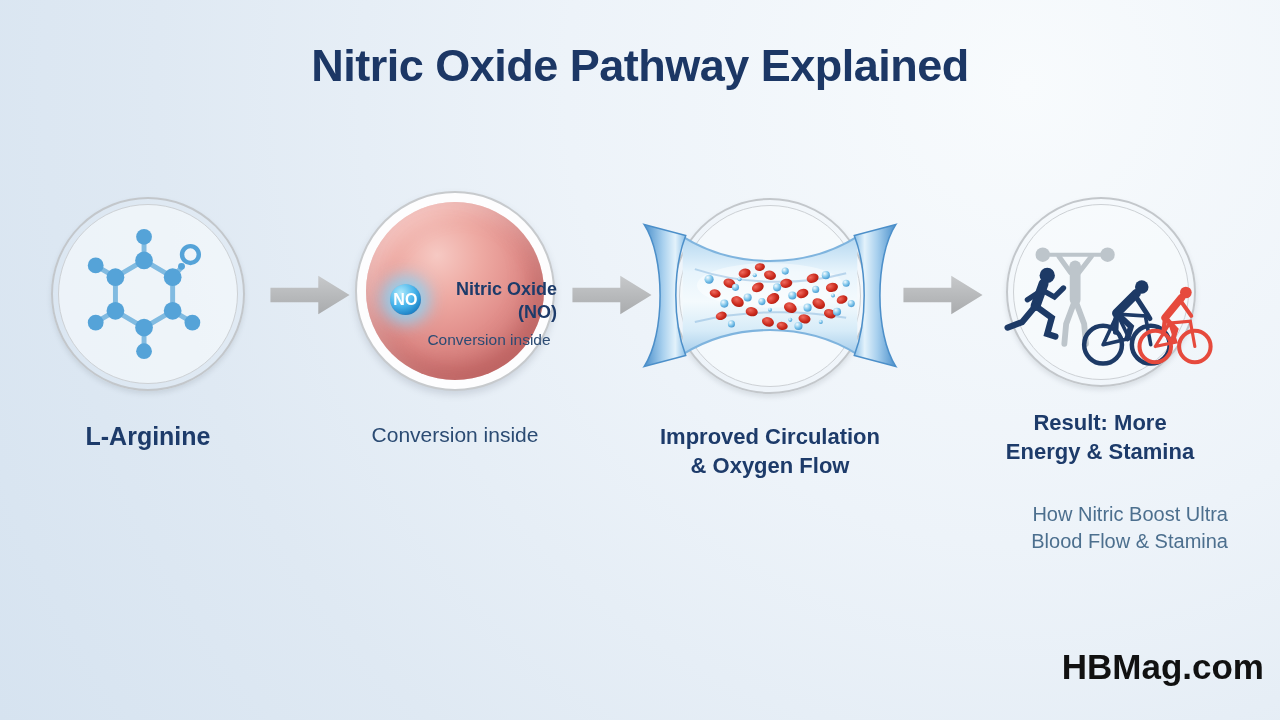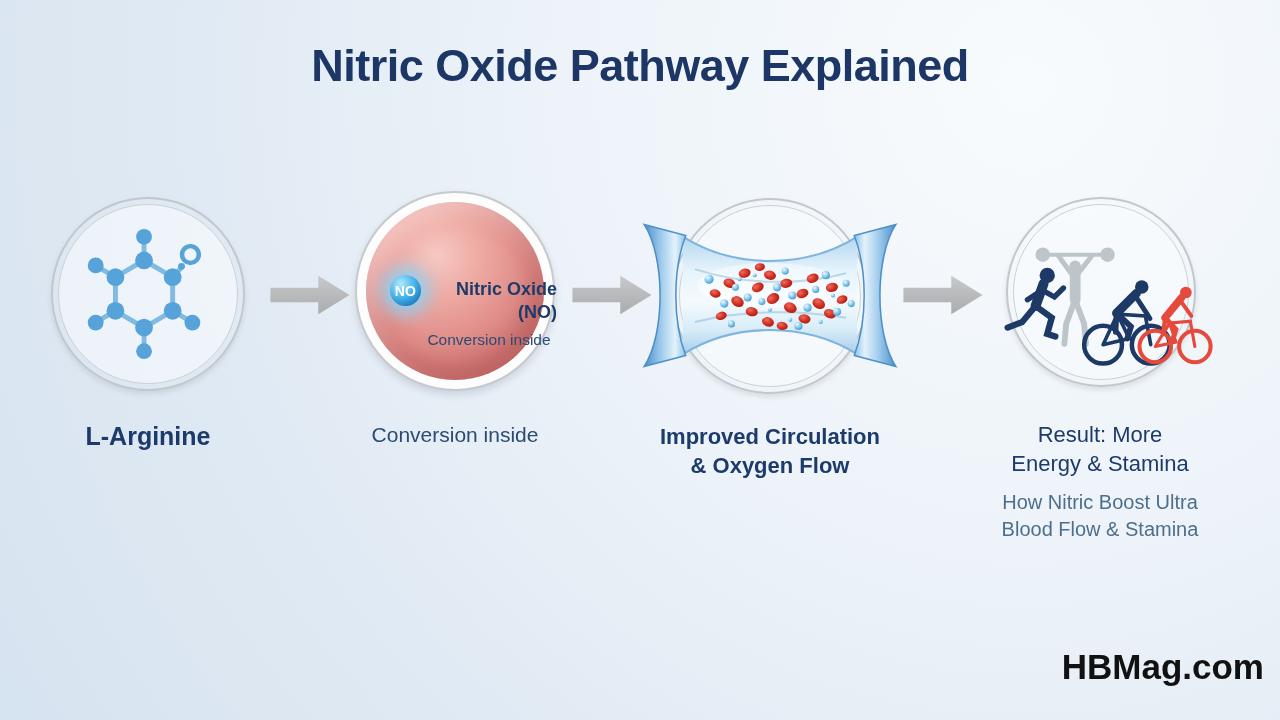--- a/index.html
+++ b/index.html
@@ -28,36 +28,36 @@
     background:#fdfdfe;border:2px solid #c7cacd;box-sizing:border-box;
     box-shadow:0 4px 7px rgba(110,120,135,.22);
   }
   .red-sphere{
     position:absolute;inset:9px;border-radius:50%;
     background:radial-gradient(circle at 40% 30%, #f6c9c3 0%, #eeaaa3 26%, #e29攻08e 45%, #e2908c 50%, #d57d7b 72%, #c96b6a 100%);
     background:radial-gradient(circle at 40% 30%, #f6c9c3 0%, #eeaaa3 26%, #e2908c 50%, #d57d7b 72%, #c96b6a 100%);
     box-shadow:inset -9px -14px 24px rgba(152,58,58,.38), inset 7px 9px 18px rgba(255,236,233,.5);
   }
   .no-badge{
-    position:absolute;left:33px;top:82px;width:31px;height:31px;border-radius:50%;
+    position:absolute;left:33px;top:91px;width:31px;height:31px;border-radius:50%;
     background:radial-gradient(circle at 35% 28%, #aee9fb 0%, #49b5ec 45%, #1579bf 82%, #0d5fa3 100%);
-    color:#fff;font-weight:bold;font-size:14px;display:flex;align-items:center;justify-content:center;
+    color:#fff;font-weight:bold;font-size:16px;display:flex;align-items:center;justify-content:center;
     box-shadow:0 0 16px 9px rgba(135,212,248,.85);
     letter-spacing:.3px;
   }
   .sphere-text{position:absolute;left:64px;top:85px;width:136px;text-align:center;color:#1d3b6a;}
   .sphere-line1,.sphere-line2{font-size:18px;font-weight:bold;line-height:1.28;text-align:right;}
   .sphere-line3{font-size:15.5px;color:#2b4b73;margin-top:7px;font-weight:normal;}
   
   .step-label{position:absolute;text-align:center;color:#1d3b6a;line-height:1.32;}
   .label-1{left:28px;top:420px;width:240px;font-size:25px;font-weight:bold;}
   .label-2{left:335px;top:421px;width:240px;font-size:21px;font-weight:normal;color:#2b4b73;}
   .label-3{left:650px;top:422px;width:240px;font-size:22px;font-weight:bold;}
-  .label-4{left:980px;top:420px;width:240px;font-size:22px;font-weight:normal;}
-  .caption{position:absolute;left:972px;top:489px;width:256px;text-align:center;
+  .label-4{left:980px;top:408px;width:240px;font-size:22px;font-weight:bold;}
+  .caption{position:absolute;left:972px;top:501px;width:256px;text-align:right;
            font-size:20px;color:#4c6f8e;line-height:1.35;}
   .watermark{position:absolute;right:16px;top:647px;font-size:35px;font-weight:bold;color:#111;}
   .arrow{position:absolute;width:88px;height:46px;}
   .a1{left:266px;top:272px;}
   .a2{left:568px;top:272px;}
   .a3{left:899px;top:272px;}
 </style>
 </head>
 <body>
 

